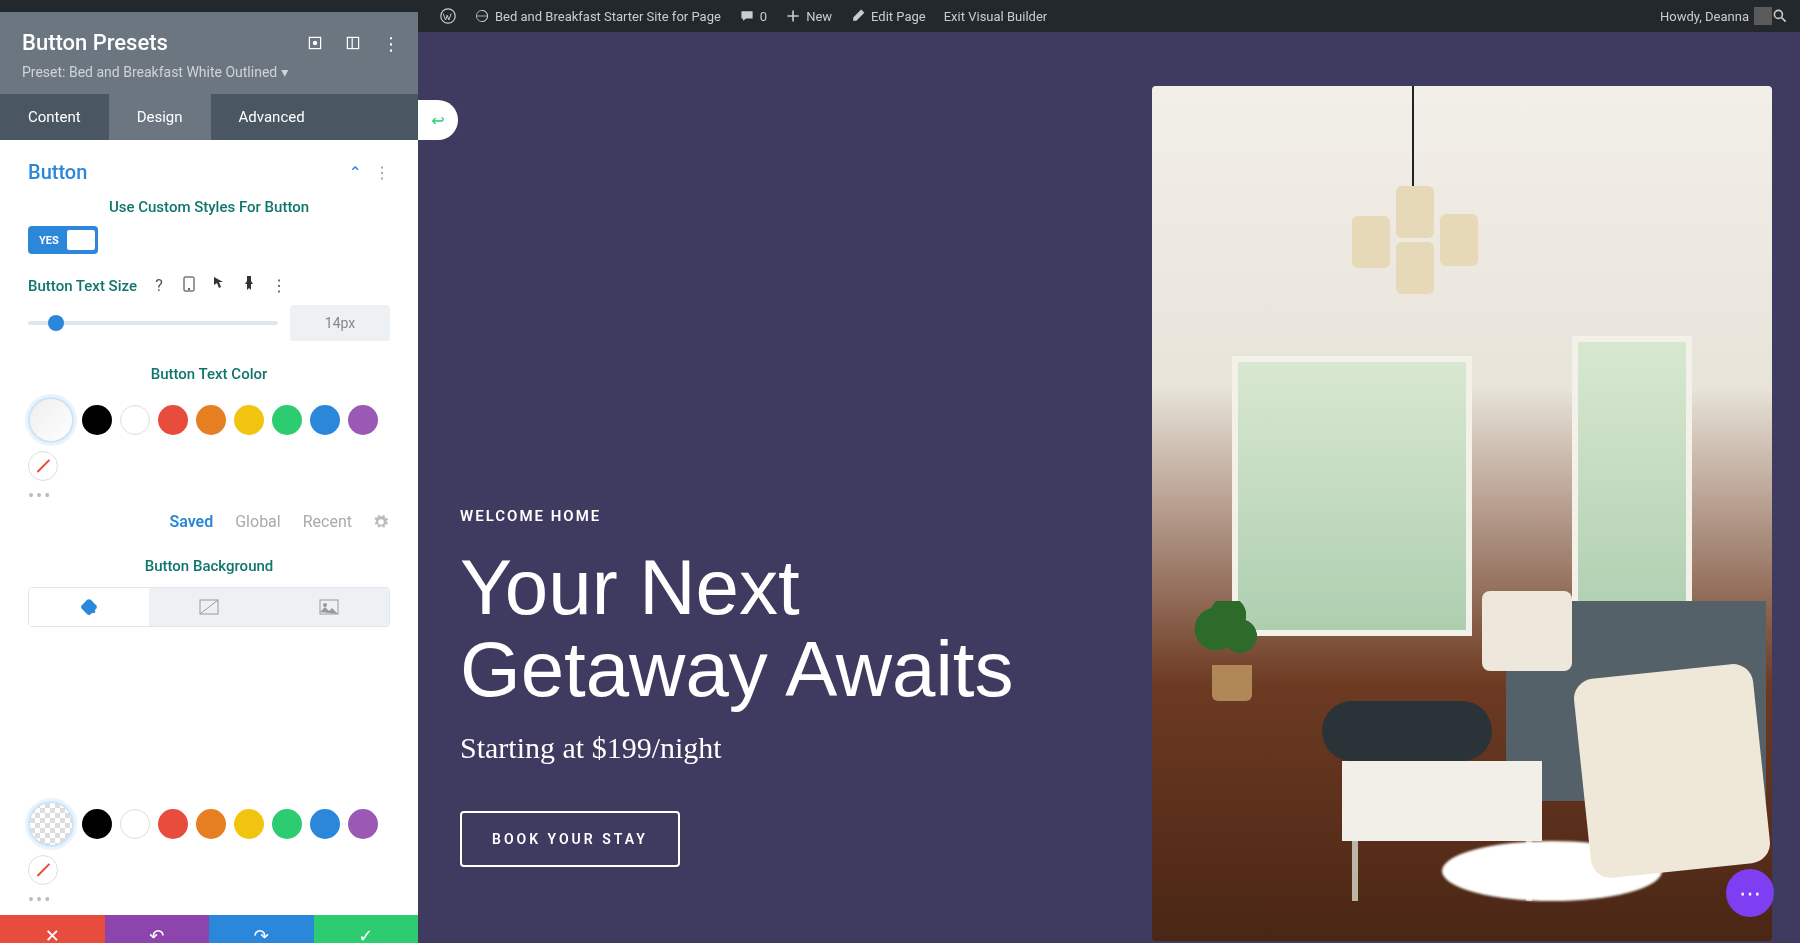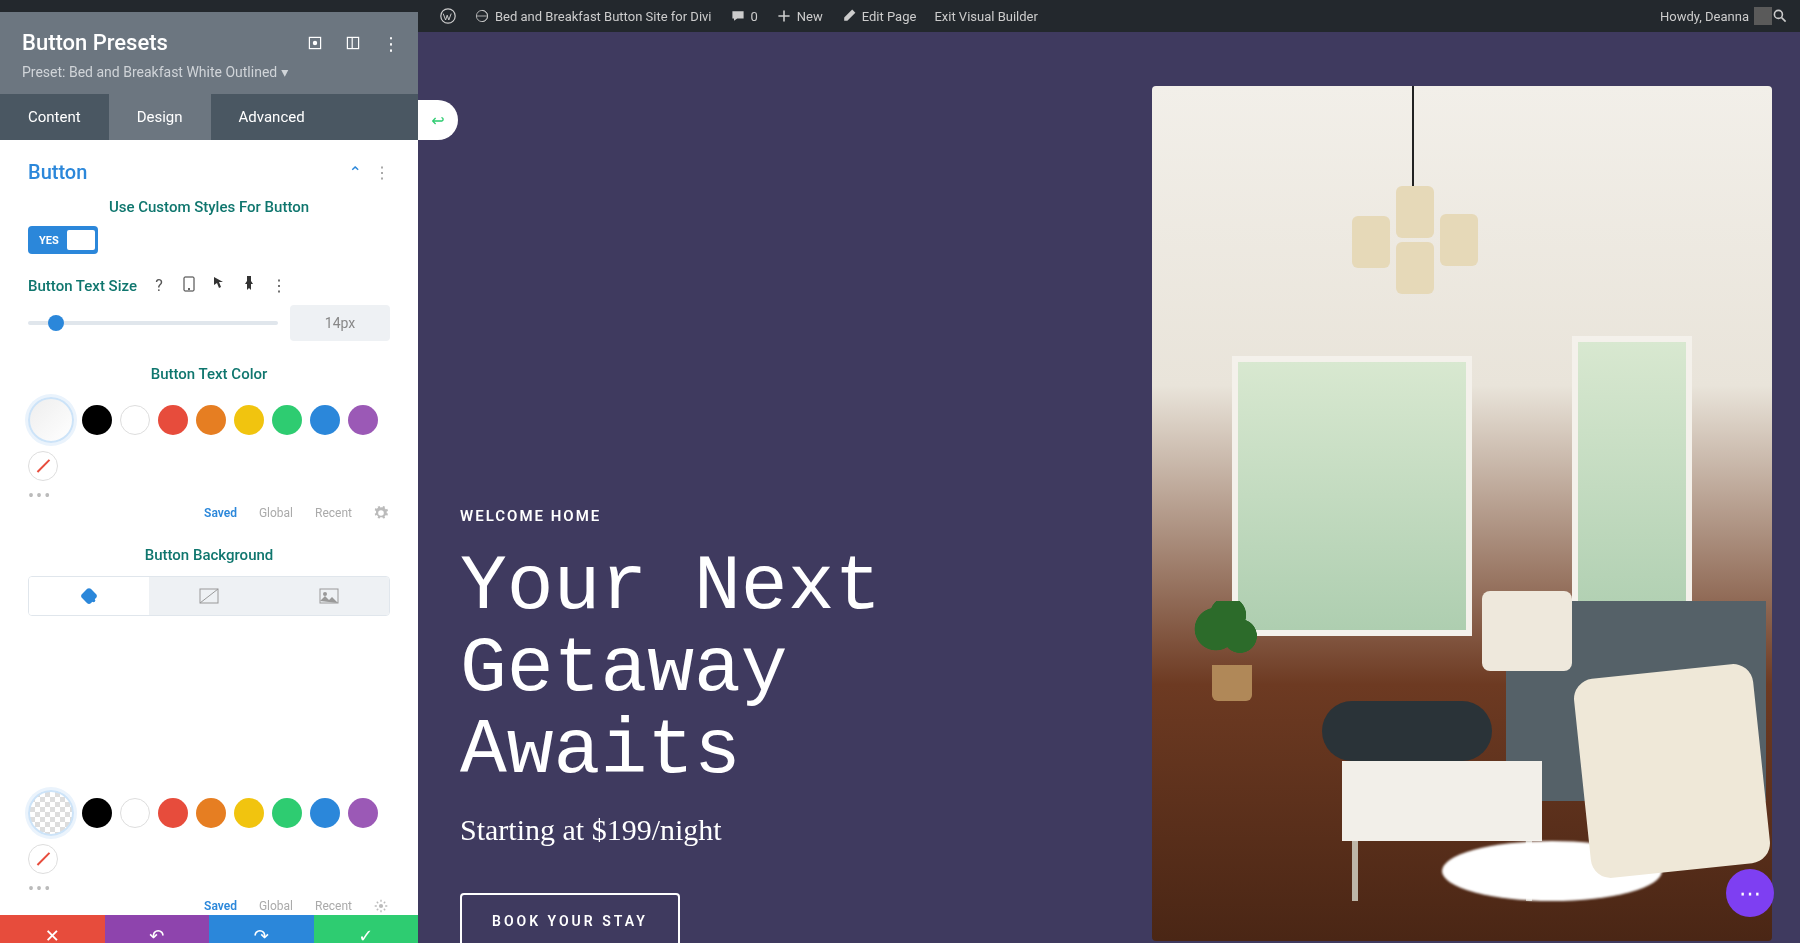--- a/index.html
+++ b/index.html
@@ -47,21 +47,21 @@
 .size-box { width: 100px; height: 36px; background: #eef1f4; border-radius: 4px; display: flex; align-items: center; justify-content: center; color: #888; font-size: 14px; }
 
 .swatches { display: flex; gap: 8px; align-items: center; margin-top: 14px; flex-wrap: wrap; }
 .swatch { width: 30px; height: 30px; border-radius: 50%; cursor: pointer; }
 .swatch.sel { width: 46px; height: 46px; border: 2px solid #cce3f8; box-shadow: 0 0 0 3px #eaf3fc; position: relative; }
 .swatch.white-o { background: #fff; border: 1px solid #ddd; }
 .swatch.checker { background: repeating-conic-gradient(#ddd 0 25%, #fff 0 50%) 0 0/10px 10px; }
 .swatch.strike { background: #fff; border: 1px solid #ddd; position: relative; }
 .swatch.strike::after { content: ""; position: absolute; left: 20%; top: 48%; width: 60%; height: 2px; background: #e74c3c; transform: rotate(-45deg); }
 .dots3 { color: #bbb; font-size: 18px; letter-spacing: 2px; margin-top: 4px; }
-.palette-tabs { display: flex; gap: 22px; font-size: 12px; justify-content: flex-end; align-items: center; }
+.palette-tabs { display: flex; gap: 22px; font-size: 16px; margin-top: 6px; justify-content: flex-end; align-items: center; }
 .palette-tabs .pt { color: #aaa; cursor: pointer; }
 .palette-tabs .pt.active { color: #2b87da; font-weight: 600; }
 .gear { color: #bbb; width: 16px; }
 
 .bg-tabs { display: flex; border: 1px solid #e0e6ec; border-radius: 4px; overflow: hidden; margin-top: 12px; }
 .bg-tab { flex: 1; height: 38px; display: flex; align-items: center; justify-content: center; color: #888; cursor: pointer; }
 .bg-tab.active { background: #fff; color: #2b87da; }
 .bg-tab:not(.active) { background: #eef1f4; }
 
 .sb-footer { display: flex; height: 40px; }
@@ -69,21 +69,21 @@
 .fbtn.close { background: #e74c3c; flex: 0 0 25%; }
 .fbtn.undo { background: #8e44ad; flex: 0 0 25%; }
 .fbtn.redo { background: #2b87da; flex: 0 0 25%; }
 .fbtn.check { background: #2ecc71; flex: 0 0 25%; }
 
 
 .canvas { position: absolute; left: 418px; right: 0; top: 32px; bottom: 0; background: #3f3a5f; overflow: hidden; }
 .dock-handle { position: absolute; left: 0; top: 68px; width: 40px; height: 40px; background: #fff; border-radius: 0 20px 20px 0; display: flex; align-items: center; justify-content: center; color: #2ecc71; }
 .hero-text { position: absolute; left: 42px; top: 475px; color: #fff; max-width: 600px; }
 .eyebrow { font-size: 15px; letter-spacing: 2px; font-weight: 600; }
-.headline { font-family: Liberation Mono, monospace; font-size: 78px; line-height: 1.05; margin: 22px 0 20px; font-weight: 400; }
+.headline { font-family: Liberation Sans, sans-serif; font-size: 78px; line-height: 1.05; margin: 22px 0 20px; font-weight: 400; }
 .subhead { font-family: Liberation Serif, serif; font-size: 30px; }
 .cta { display: inline-block; margin-top: 46px; padding: 18px 30px; border: 2px solid #fff; color: #fff; letter-spacing: 3px; font-size: 14px; font-weight: 600; border-radius: 4px; }
 
 .hero-img { position: absolute; right: 28px; top: 54px; width: 620px; height: 855px; background: linear-gradient(#f2efe9 0%, #e9e4da 35%, #6d3a22 70%, #4a2615 100%); border-radius: 4px; overflow: hidden; }
 .window { position: absolute; background: linear-gradient(#d8e8d0, #aeceb0); border: 6px solid #f4f1eb; }
 .window.w1 { left: 80px; top: 270px; width: 240px; height: 280px; }
 .window.w2 { right: 80px; top: 250px; width: 120px; height: 300px; }
 .lamp-cord { position: absolute; left: 260px; top: 0; width: 2px; height: 120px; background: #222; }
 .lamp { position: absolute; left: 200px; top: 100px; width: 130px; height: 110px; }
 .lamp .shade { position: absolute; width: 38px; height: 52px; background: #e6d9b8; border-radius: 6px; }
@@ -115,21 +115,21 @@
         <svg class="ab-icon" viewBox="0 0 20 20" fill="#ccc">
           <circle cx="10" cy="10" r="9" stroke="#ccc" stroke-width="1.5" fill="none"></circle>
           <path d="M4 7l3 8 2-6 2 6 3-8" stroke="#ccc" stroke-width="1.2" fill="none"></path>
         </svg>
       </a>
     <a>
         <svg class="ab-icon" viewBox="0 0 20 20" fill="#ccc">
           <circle cx="10" cy="10" r="7" stroke="#ccc" fill="none"></circle>
           <path d="M10 3a7 7 0 010 14M3 10h14" stroke="#ccc" fill="none"></path>
         </svg>
-        <span>Bed and Breakfast Button Site for Divi</span>
+        <span>Bed and Breakfast Starter Site for Page</span>
       </a>
     <a>
         <svg class="ab-icon" viewBox="0 0 20 20" fill="#ccc">
           <path d="M3 4h14v9H9l-4 3v-3H3z"></path>
         </svg>
         <span>0</span>
       </a>
     <a>
         <svg class="ab-icon" viewBox="0 0 20 20" fill="#ccc">
           <path d="M9 3h2v6h6v2h-6v6H9v-6H3V9h6z"></path>

